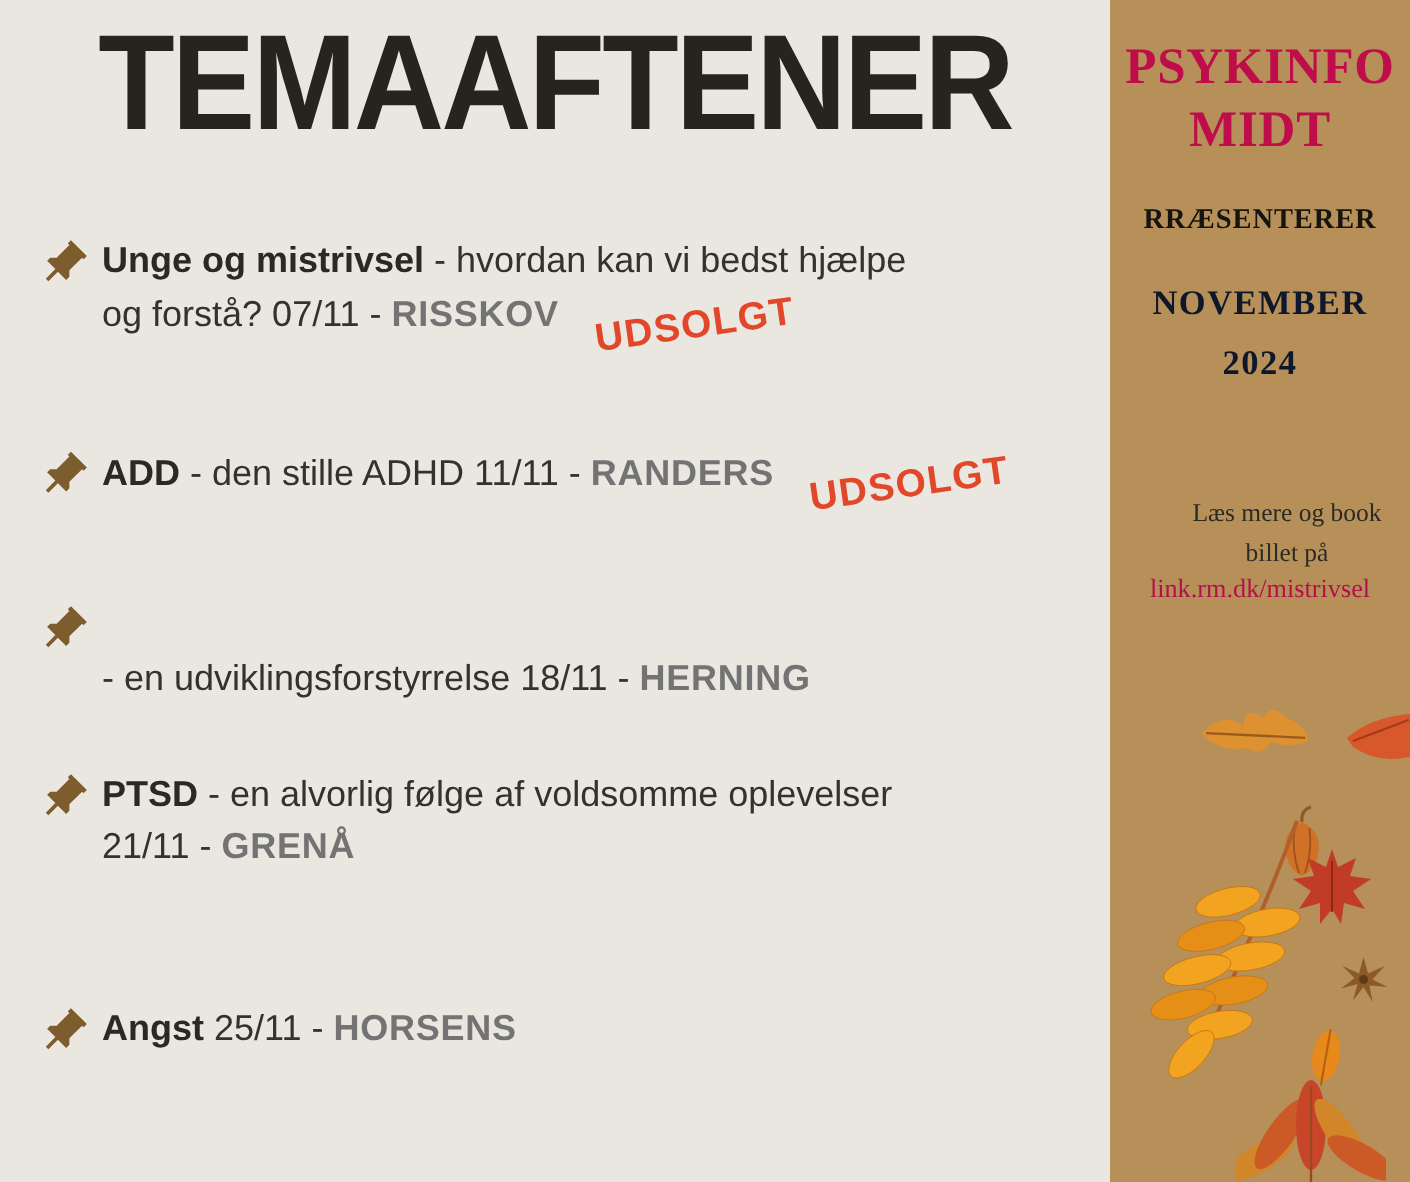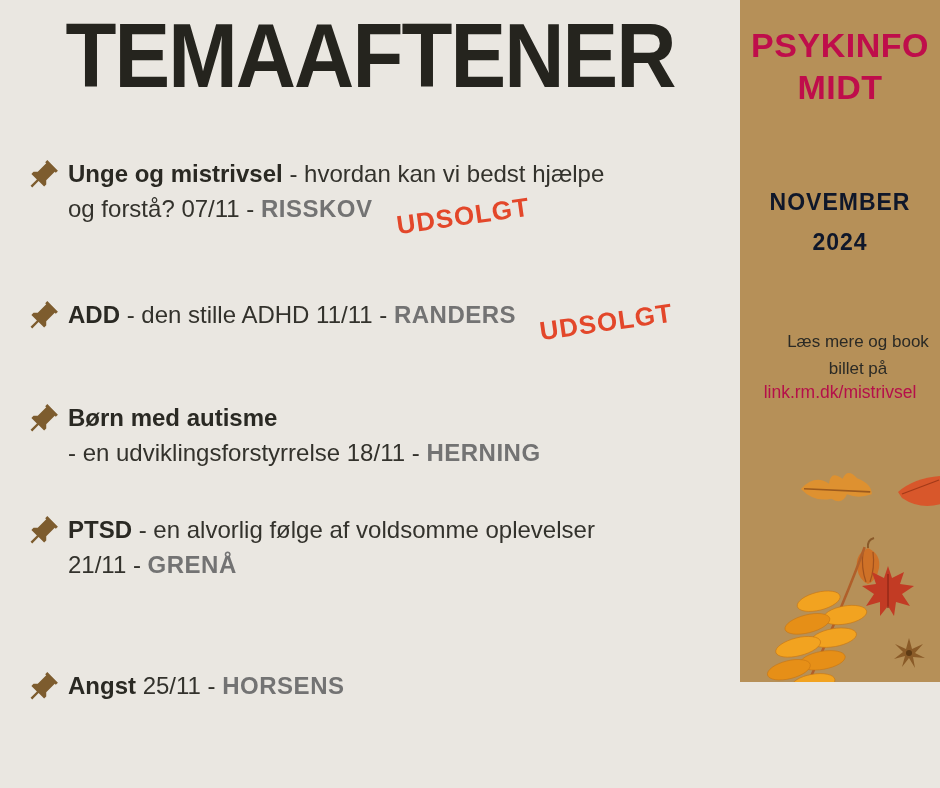--- a/index.html
+++ b/index.html
@@ -14,21 +14,21 @@
 
   .event { position:absolute; left:24px; display:flex; align-items:flex-start; width:690px; }
   .pin { flex:0 0 44px; margin-top:2px; }
   .pin svg { transform:rotate(45deg); }
   .etext { white-space:pre-line; font-size:24px; line-height:35px; color:#33322c; }
   .etext b { color:#2a2923; }
   .loc { color:#737373; font-weight:bold; letter-spacing:.5px; }
   .soldout { display:inline-block; margin-left:22px; transform:rotate(-8deg) translateY(8px);
              color:#e3472a; font-weight:bold; font-size:26px; letter-spacing:1px; }
 
-  .sidebar { position:absolute; right:0; top:0; width:200px; height:682px; background:#b69058; overflow:hidden; }
+  .sidebar { position:absolute; right:0; top:0; width:200px; height:788px; background:#b69058; overflow:hidden;font-family:Liberation Serif, serif; }
   .sb-text { position:absolute; left:0; right:0; text-align:center; white-space:pre-line; }
   .brand    { top:24px;  font-size:34px; line-height:42px; font-weight:bold; color:#bf0d4b; letter-spacing:.5px; }
   .presents { top:136px; font-size:19px; font-weight:bold; color:#16140f; letter-spacing:.6px; }
   .month    { top:182px; font-size:23px; line-height:40px; font-weight:bold; color:#0f172a; letter-spacing:1px; }
   .info     { top:328px; font-size:17px; line-height:27px; color:#2b2a25;padding-left:36px; }
   .slink    { top:382px; font-size:17.5px; color:#b50f4a; cursor:pointer; }
 
   .leaf { position:absolute; }
   .leaf-oak      { left:58px;  top:458px; }
   .leaf-corner   { left:156px; top:474px; }
@@ -59,21 +59,21 @@
       <span class="pin"><svg viewBox="0 0 24 24" width="36" height="36">
             <path fill="#7d5c2e" d="M16,12V4H17V2H7V4H8V12L6,14V16H11.2V22H12.8V16H18V14L16,12Z"></path>
           </svg></span>
       <p class="etext"><b>ADD</b><span> - den stille ADHD 11/11 - </span><span class="loc">RANDERS</span><span class="soldout">UDSOLGT</span></p>
     </div>
 
     <div class="event" style="top:400px">
       <span class="pin"><svg viewBox="0 0 24 24" width="36" height="36">
             <path fill="#7d5c2e" d="M16,12V4H17V2H7V4H8V12L6,14V16H11.2V22H12.8V16H18V14L16,12Z"></path>
           </svg></span>
-      <p class="etext"><b>Børn med autisme</b><span>
+      <p class="etext"><span>
 - en udviklingsforstyrrelse 18/11 - </span><span class="loc">HERNING</span></p>
     </div>
 
     <div class="event" style="top:512px">
       <span class="pin"><svg viewBox="0 0 24 24" width="36" height="36">
             <path fill="#7d5c2e" d="M16,12V4H17V2H7V4H8V12L6,14V16H11.2V22H12.8V16H18V14L16,12Z"></path>
           </svg></span>
       <p class="etext"><b>PTSD</b><span> - en alvorlig følge af voldsomme oplevelser
 21/11 - </span><span class="loc">GRENÅ</span></p>
     </div>
@@ -82,20 +82,21 @@
       <span class="pin"><svg viewBox="0 0 24 24" width="36" height="36">
             <path fill="#7d5c2e" d="M16,12V4H17V2H7V4H8V12L6,14V16H11.2V22H12.8V16H18V14L16,12Z"></path>
           </svg></span>
       <p class="etext"><b>Angst</b><span> 25/11 - </span><span class="loc">HORSENS</span></p>
     </div>
   </div>
 
   <aside class="sidebar">
     <div class="sb-text brand">PSYKINFO
 MIDT</div>
+    <div class="sb-text presents">RRÆSENTERER</div>
     <div class="sb-text month">NOVEMBER
 2024</div>
     <div class="sb-text info">Læs mere og book
 billet på</div>
     <div class="sb-text slink">link.rm.dk/mistrivsel</div>
 
     <span class="leaf leaf-oak">
       <svg width="80" height="62" viewBox="0 0 80 62">
           <g transform="rotate(14 40 31)">
         <path d="M4 40 Q14 22 30 28 Q28 14 42 20 Q44 8 56 16 Q72 18 74 28 Q62 36 50 34 Q48 46 36 42 Q20 50 4 40 Z" fill="#de9130"></path>

